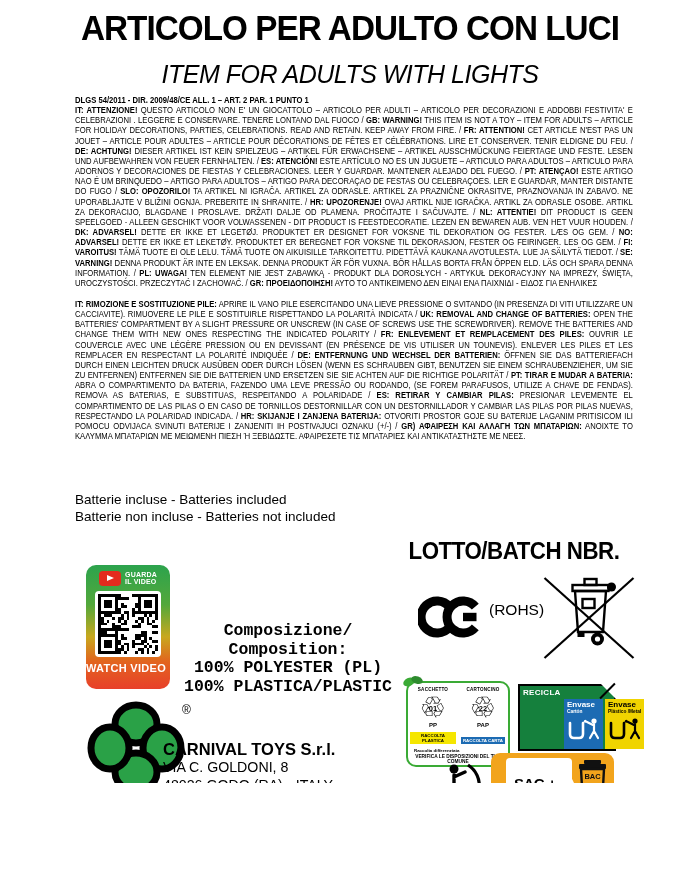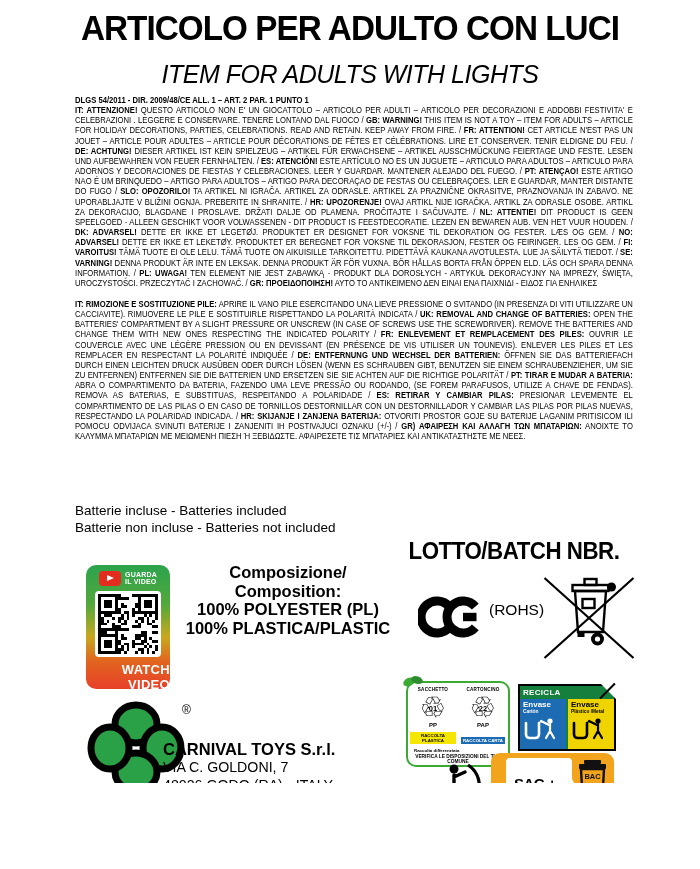--- a/index.html
+++ b/index.html
@@ -11,39 +11,39 @@
   .subtitle{position:absolute;top:49px;left:0;width:100%;text-align:center;
             font-size:25px;font-style:italic;font-weight:400;letter-spacing:-0.5px;margin-top:11px;}
 
   .legal{position:absolute;left:75px;top:96px;width:596px;transform:scaleX(0.936);
          transform-origin:0 0;font-size:8.2px;line-height:10.15px;text-align:justify;}
   .legal p{margin:0;}
   .legal .directive{font-weight:bold;}
   .legal .battery-par{margin-top:11px;}
   .legal b{font-weight:bold;}
 
-  .battnote{position:absolute;left:75px;top:503px;font-size:13.5px;line-height:16.5px;}
+  .battnote{position:absolute;left:75px;top:492px;font-size:13.5px;line-height:16.5px;}
 
   .lotto{position:absolute;left:390px;top:538px;width:248px;text-align:center;
          font-size:23px;font-weight:800;letter-spacing:-0.5px;transform:scaleX(0.97);}
 
   
   .qr-badge{position:absolute;left:86px;top:565px;width:84px;height:124px;border-radius:10px;
     background:linear-gradient(180deg,var(--qr_green,#2ca34d) 0%,#53a83b 32%,#c8a81e 58%,#e2641f 78%,var(--qr_red,#e8402a) 100%);}
   .qr-head{display:flex;align-items:center;justify-content:center;gap:4px;height:26px;}
   .yt{position:relative;width:22px;height:15px;background:var(--youtube_red,#e32b1e);border-radius:4px;flex:0 0 auto;}
   .yt i{position:absolute;left:8px;top:4px;border-left:7px solid #fff;border-top:3.5px solid transparent;border-bottom:3.5px solid transparent;}
   .qr-head-text{display:flex;flex-direction:column;color:#fff;font-size:7px;line-height:7.5px;font-weight:800;letter-spacing:0.2px;}
   .qr-white{width:66px;height:66px;margin:0 auto;background:#fff;border-radius:4px;display:flex;align-items:center;justify-content:center;}
   .qrgrid{display:grid;grid-template-columns:repeat(21,1fr);grid-template-rows:repeat(21,1fr);width:60px;height:60px;}
   .qrgrid .d{background:#000;} .qrgrid .l{background:#fff;}
-  .qr-foot{margin-top:5px;text-align:right;color:#fff;font-size:13px;font-weight:800;letter-spacing:0.3px;}
-
-  .composition{position:absolute;left:183px;top:563px;width:210px;text-align:center;
-               font-size:16.5px;font-weight:800;line-height:18.5px;}
+  .qr-foot{margin-top:5px;text-align:left;color:#fff;font-size:11px;font-weight:800;letter-spacing:0.3px;}
+
+  .composition{position:absolute;left:183px;top:622px;width:210px;text-align:center;
+               font-size:16.5px;font-weight:800;line-height:18.5px;font-family:Liberation Mono, monospace;}
 
   .ce{position:absolute;left:418px;top:595px;}
   .rohs{position:absolute;left:489px;top:601px;font-size:15.5px;}
 
   .weee{position:absolute;left:536px;top:572px;}
 
   
   .greenbox{position:absolute;left:406px;top:681px;width:104px;height:86px;border:2px solid var(--eco_green,#3aaa35);
             border-radius:10px;background:#fff;box-sizing:border-box;text-align:center;}
   .leafdeco{position:absolute;left:-6px;top:-9px;}
@@ -62,21 +62,21 @@
   .gb-sub2{font-size:4.8px;font-weight:800;margin-top:1px;}
 
   
   .recicla{position:absolute;left:518px;top:684px;width:98px;height:67px;border:2px solid #000;
            background:#15803d;box-sizing:border-box;}
   .rec-head{position:relative;height:13px;color:#fff;font-size:8px;font-weight:800;
             padding-left:3px;line-height:13px;letter-spacing:0.3px;}
   .rec-cut{position:absolute;top:-2px;right:-2px;width:0;height:0;
            border-top:15px solid #fff;border-left:15px solid transparent;}
   .rec-cutline{position:absolute;top:4px;right:-4px;width:21px;height:2px;background:#000;transform:rotate(-45deg);}
-  .rec-panels{display:flex;height:50px;}
+  .rec-panels{display:flex;height:50px;padding-left:44px;}
   .panel{flex:1;padding:2px 0 0 3px;box-sizing:border-box;}
   .panel.blue{background:var(--panel_blue,#1c6bb3);color:#fff;}
   .panel.yellow{background:var(--panel_yellow,#f0d400);color:#000;margin-left:2px;}
   .panel .env{font-size:8px;font-weight:800;line-height:8px;}
   .panel .sub{font-size:4.8px;font-weight:700;line-height:6px;}
   .panel svg{margin-top:2px;}
 
   .triman{position:absolute;left:427px;top:757px;}
 
   
@@ -709,20 +709,20 @@
         <ellipse cx="30" cy="50" rx="19" ry="21"></ellipse>
       </g>
       <text x="102" y="16" font-family="Liberation Sans, sans-serif" font-size="12" fill="#000">®</text>
       <text x="4" y="124" font-family="DejaVu Serif, serif" font-style="italic" font-weight="bold" font-size="25" fill="#000" transform="rotate(-5 56 120)">Carnival</text>
       <text x="16" y="157" font-family="DejaVu Serif, serif" font-weight="bold" font-size="33" letter-spacing="2" fill="#000">TOYS</text>
     </svg>
   </div>
 
   <div class="address">
     <div class="addr-name">CARNIVAL TOYS S.r.l.</div>
-    <div class="addr-line">VIA C. GOLDONI, 7</div>
+    <div class="addr-line">VIA C. GOLDONI, 8</div>
     <div class="addr-line">48026 GODO (RA) • ITALY</div>
     <div class="addr-bold">info@carnivaltoys.it</div>
   </div>
 
   <div class="madein">MADE IN CHINA</div>
 
 </div>
 
 </body></html>

